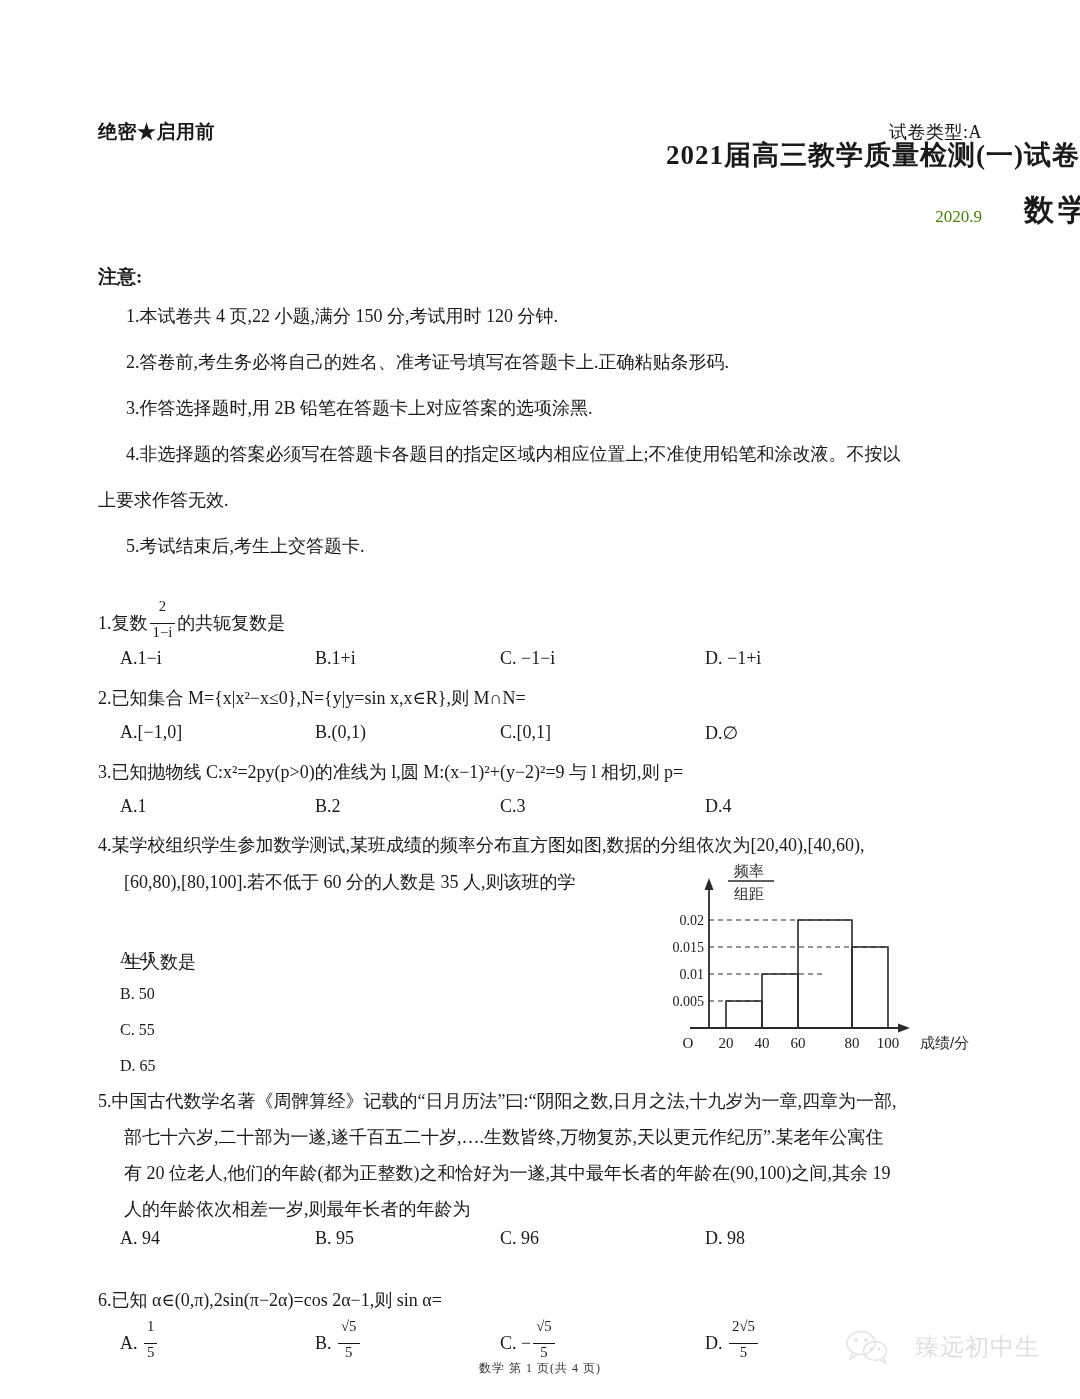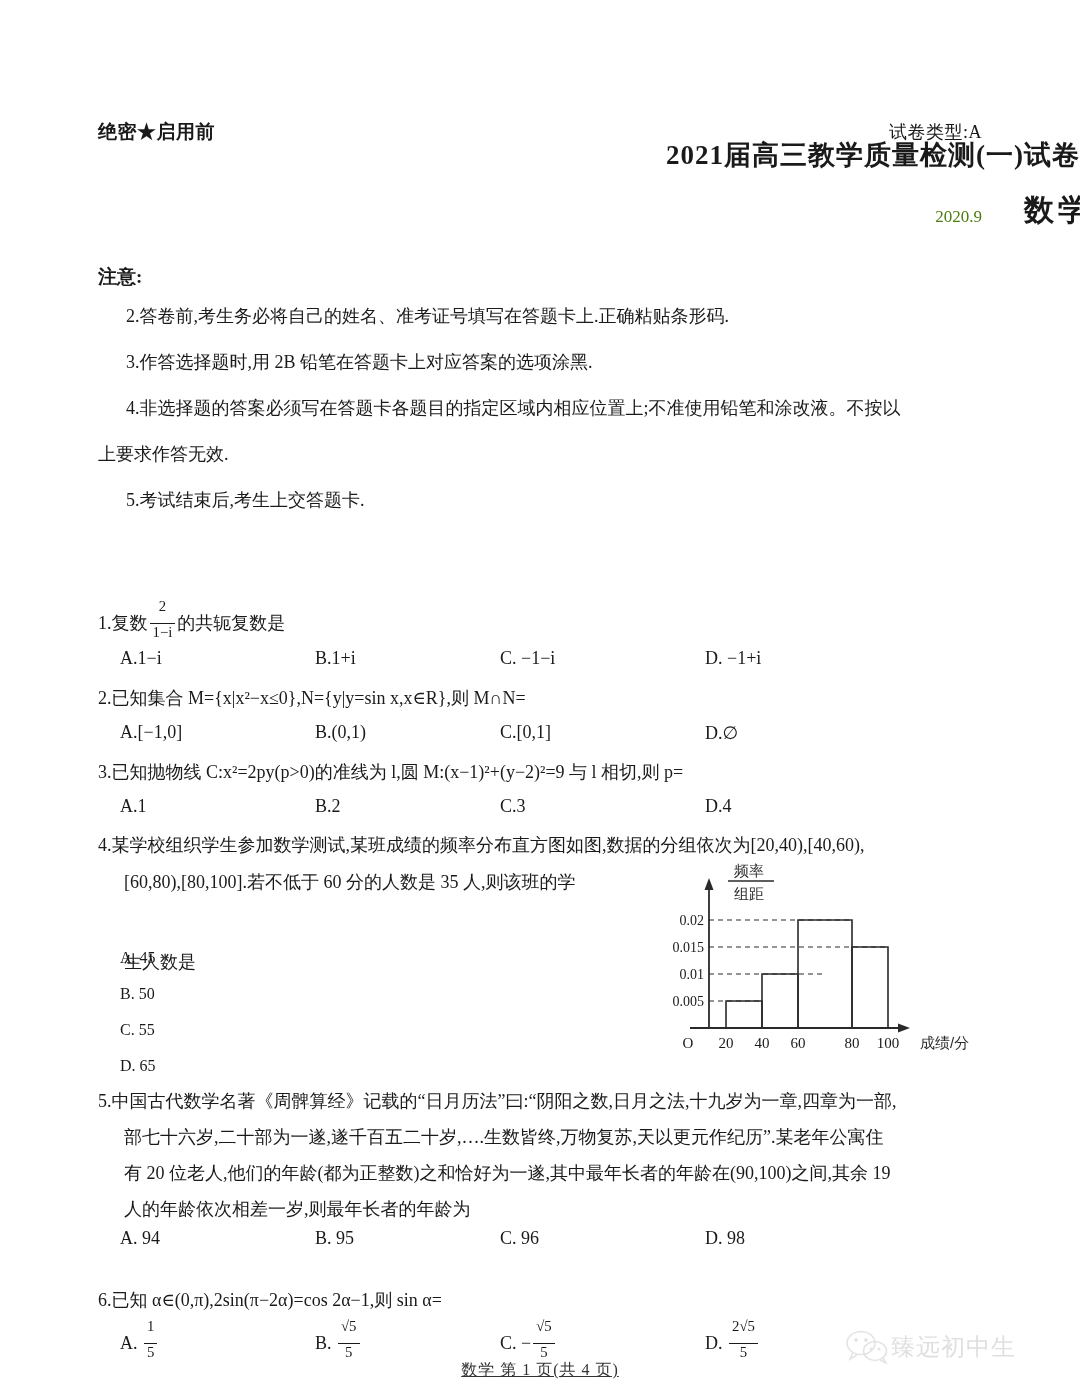--- a/index.html
+++ b/index.html
@@ -154,34 +154,33 @@
   }
   .chart-wrap svg { display: block; }
 
   
   .footer {
     position: absolute;
     left: 0;
     top: 1360px;
     width: 1080px;
     text-align: center;
-    font-size: 16px;
+    font-size: 12px;
     color: #333;
     letter-spacing: 1px;
-    text-decoration: underline;
   }
 
   
   .watermark {
     position: absolute;
     left: 845px;
     top: 1330px;
     display: flex;
     align-items: center;
-    gap: 0;
+    gap: 24px;
     opacity: 0.45;
   }
   .wm-text {
     font-size: 24px;
     color: #b9b9b9;
     font-family: "Liberation Sans", sans-serif;
     letter-spacing: 1px;
   }
 </style>
 </head>
@@ -193,20 +192,21 @@
     <span class="secret-label">绝密★启用前</span>
     <span class="papertype-label">试卷类型:A</span>
   </div>
 
   <div class="main-title">2021届高三教学质量检测(一)试卷</div>
   <div class="subject-title">数学</div>
   <div class="exam-date">2020.9</div>
 
   <div class="notice-head">注意:</div>
   <div class="notice-list">
+    <div class="notice-item">1.本试卷共 4 页,22 小题,满分 150 分,考试用时 120 分钟.</div>
     <div class="notice-item">2.答卷前,考生务必将自己的姓名、准考证号填写在答题卡上.正确粘贴条形码.</div>
     <div class="notice-item">3.作答选择题时,用 2B 铅笔在答题卡上对应答案的选项涂黑.</div>
     <div class="notice-item">4.非选择题的答案必须写在答题卡各题目的指定区域内相应位置上;不准使用铅笔和涂改液。不按以</div>
     <div class="notice-item" style="text-indent:0;">上要求作答无效.</div>
     <div class="notice-item">5.考试结束后,考生上交答题卡.</div>
   </div>
 
 
   <div class="q q1">
     <span>1.</span><span>复数</span><span class="frac"><span class="num">2</span><span class="den">1−i</span></span><span>的共轭复数是</span>

